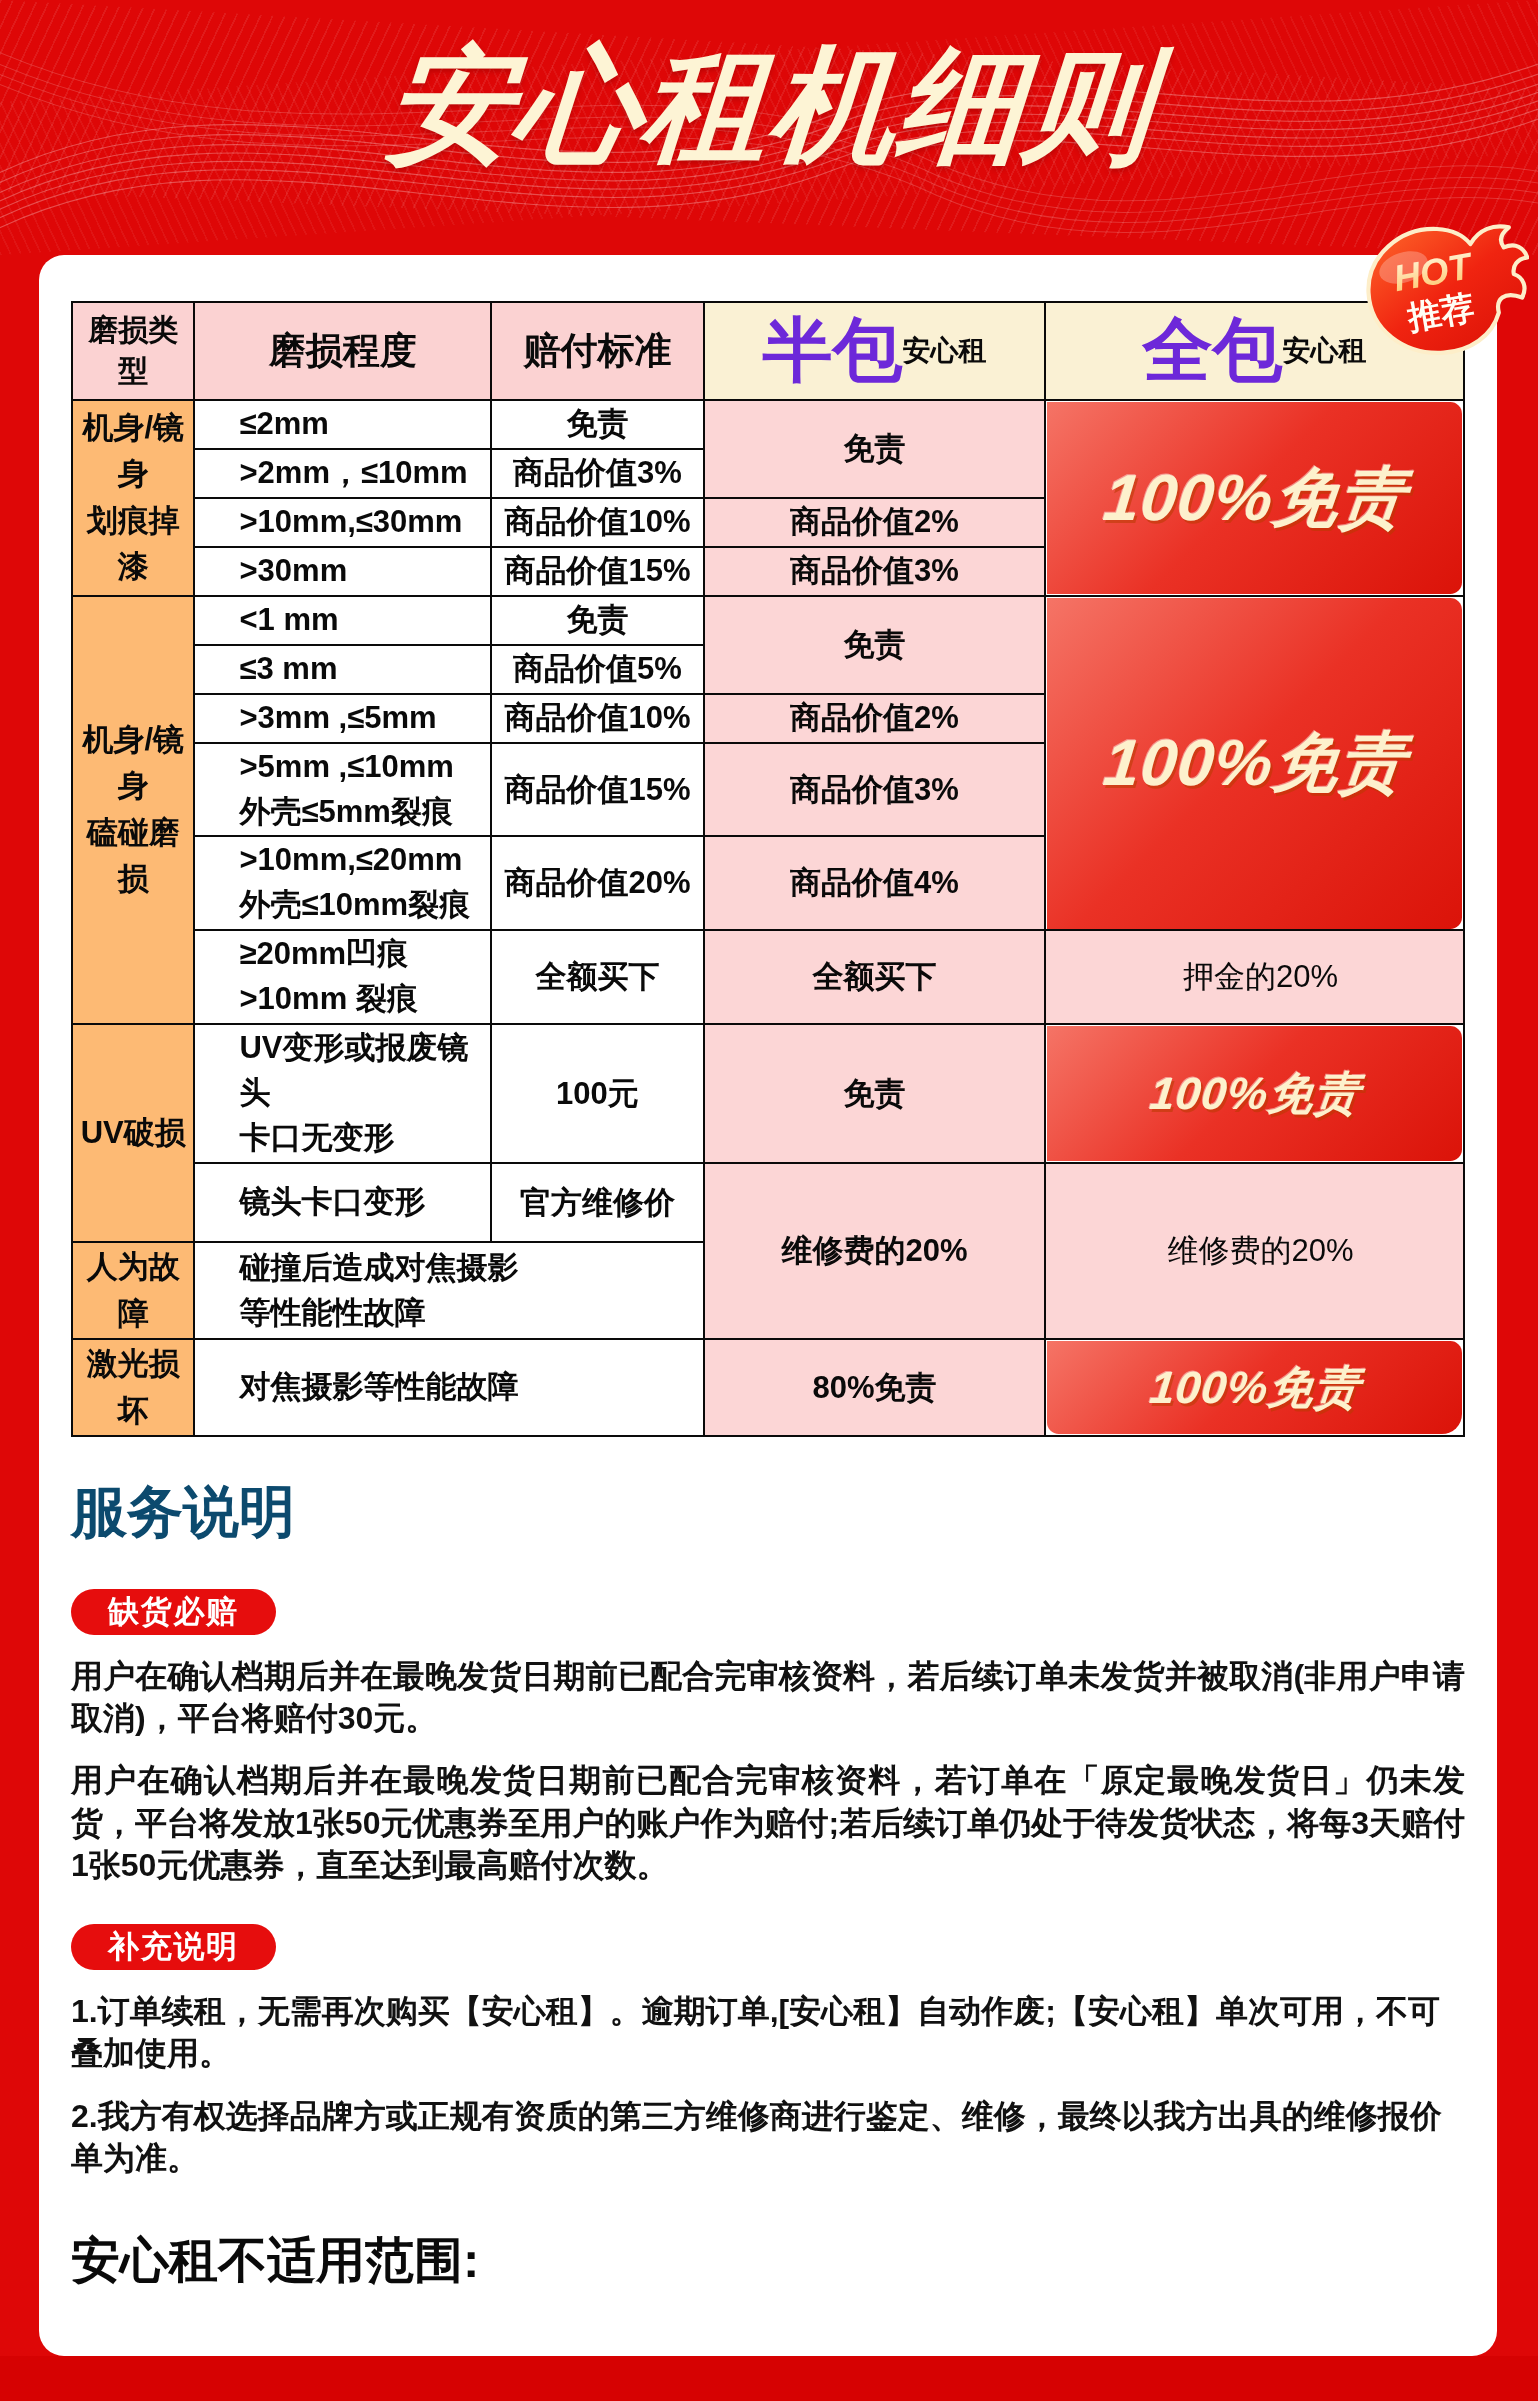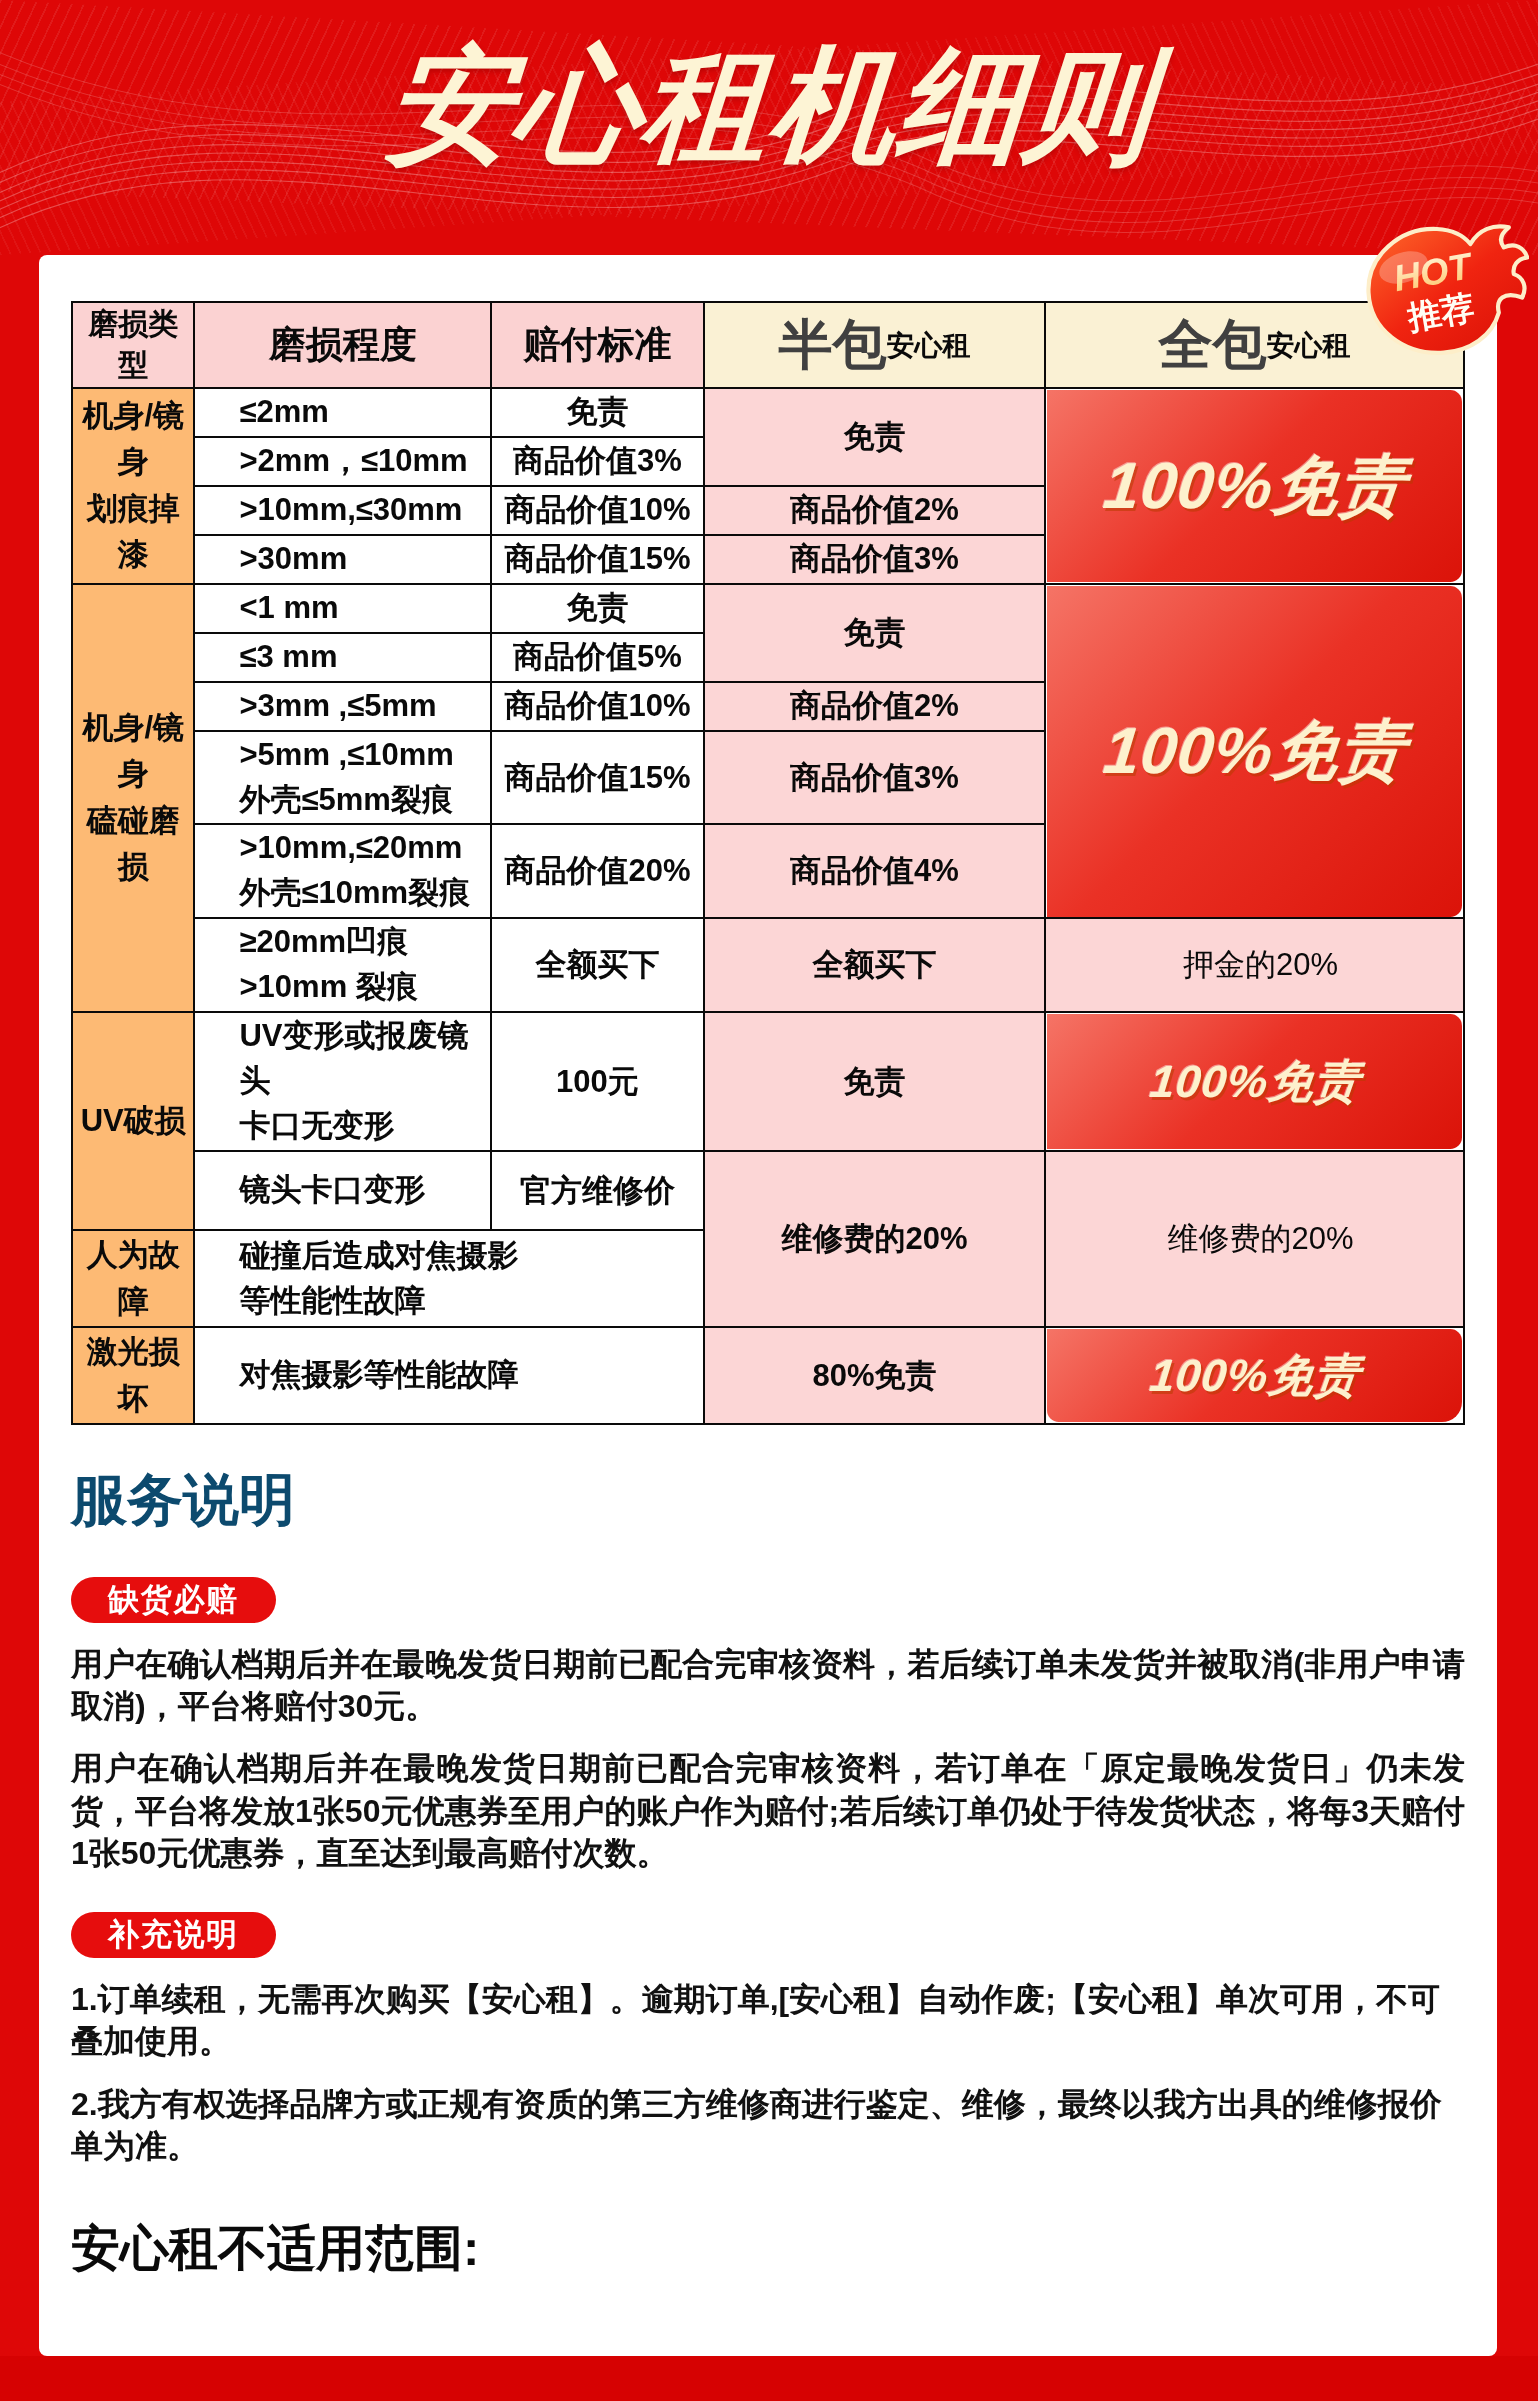--- a/index.html
+++ b/index.html
@@ -13,32 +13,32 @@
          clip-path:polygon(0 0,100% 35%,100% 100%,0 75%);opacity:.8;}
   .mesh2{background:repeating-linear-gradient(65deg, rgba(255,255,255,0.08) 0 1.7px, rgba(255,255,255,0) 1.7px 9.2px);
          clip-path:polygon(0 40%,100% 0,100% 60%,0 100%);opacity:.7;}
   .hero svg{position:absolute;left:0;top:0;}
   .page-title{position:absolute;left:0;top:23.4px;width:100%;text-align:center;
       font-size:126px;font-weight:900;font-style:italic;letter-spacing:1.7px;
       color:#fdf4d5;text-shadow:0 3.3px 5px rgba(120,0,0,.35);transform:skewX(-4deg);white-space:nowrap;}
 
   
   .card{position:absolute;left:39px;top:255px;width:1458px;height:2101px;background:#ffffff;
-        border-radius:8px;padding:0 32px;box-sizing:border-box;}
+        border-radius:25px;padding:0 32px;box-sizing:border-box;}
 
   
   table.policy{width:100%;border-collapse:collapse;margin-top:46px;table-layout:fixed;}
   .policy col.c1{width:8.8%;} .policy col.c2{width:21.3%;} .policy col.c3{width:15.3%;}
   .policy col.c4{width:24.5%;} .policy col.c5{width:30.1%;}
   .policy td,.policy th{border:2.5px solid #0a0a0a;color:#0a0a0a;overflow:hidden;}
   .policy th{background:#fbd2d2;}
   th.h-type{font-size:30px;font-weight:800;}
   th.h-mid{font-size:37px;font-weight:800;}
   th.h-pack{background:#faf1d4;font-weight:900;}
-  .pack-red{color:#404040;font-size:54px;font-weight:900;vertical-align:middle;}
+  .pack-red{color:#6d28d9;font-size:70px;font-weight:900;vertical-align:middle;}
   .pack-black{color:#0a0a0a;font-size:28px;font-weight:900;vertical-align:middle;}
   td.sec-label{background:#fdba74;font-size:31px;font-weight:800;text-align:center;line-height:1.5;}
   td.deg{background:#fff;font-size:31px;font-weight:600;text-align:left;padding-left:44px;line-height:1.45;margin-left:35px;}
   td.std{background:#fff;font-size:31px;font-weight:700;text-align:center;}
   td.half{background:#fcd6d6;font-size:31px;font-weight:800;text-align:center;}
   td.pinkfull{background:#fcd6d6;font-size:31px;font-weight:400;text-align:center;padding-left:13px;}
   td.redcell{position:relative;padding:0;background:#fff;}
   .redfill{position:absolute;inset:0.8px;background:linear-gradient(135deg,#f57466 0%,#ea3125 48%,#db1309 100%);
            border-radius:0 11.7px 11.7px 0;display:flex;align-items:center;justify-content:center;}
   .redfill.rounded-br{border-radius:0 11.7px 20px 11.7px;}

